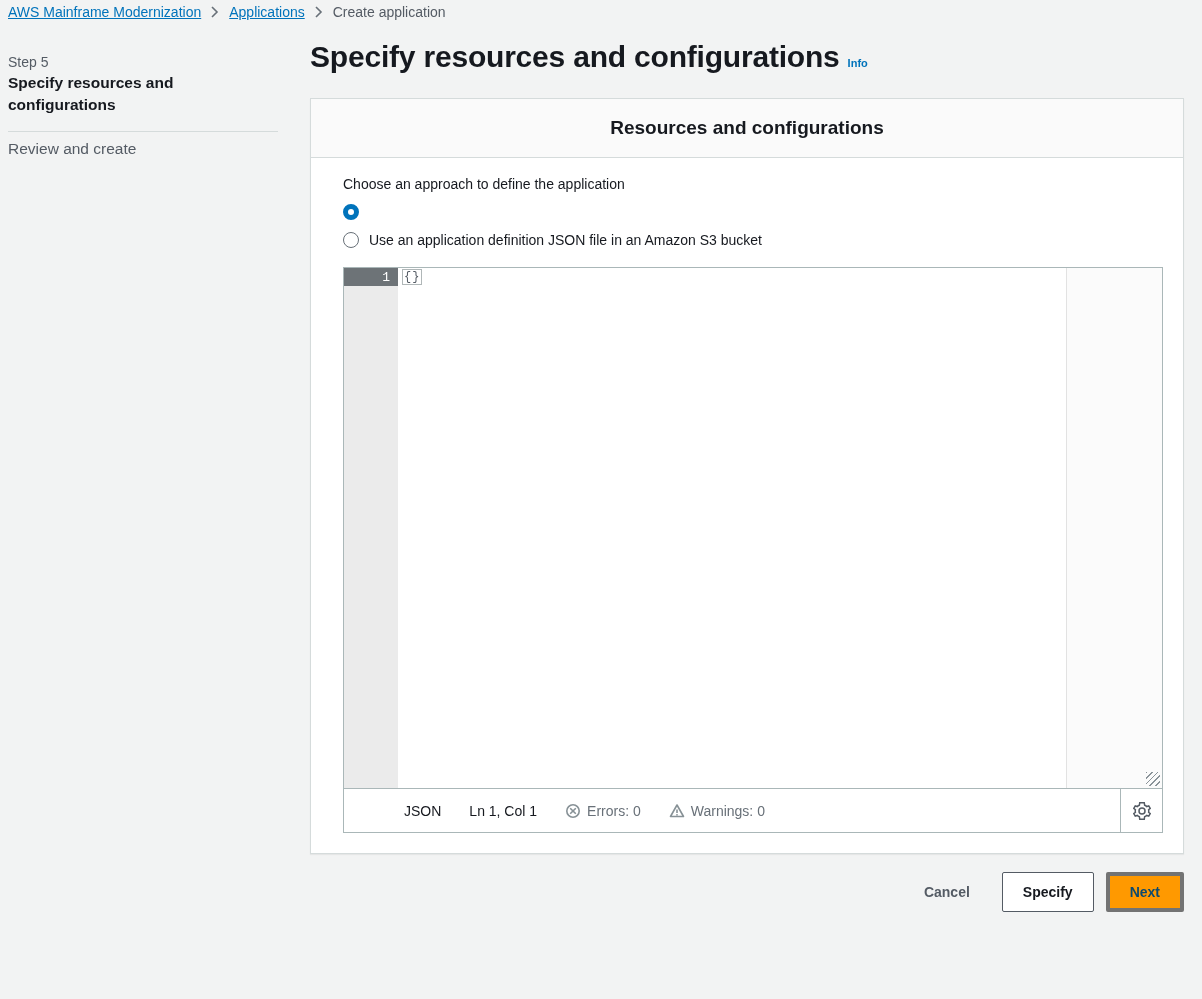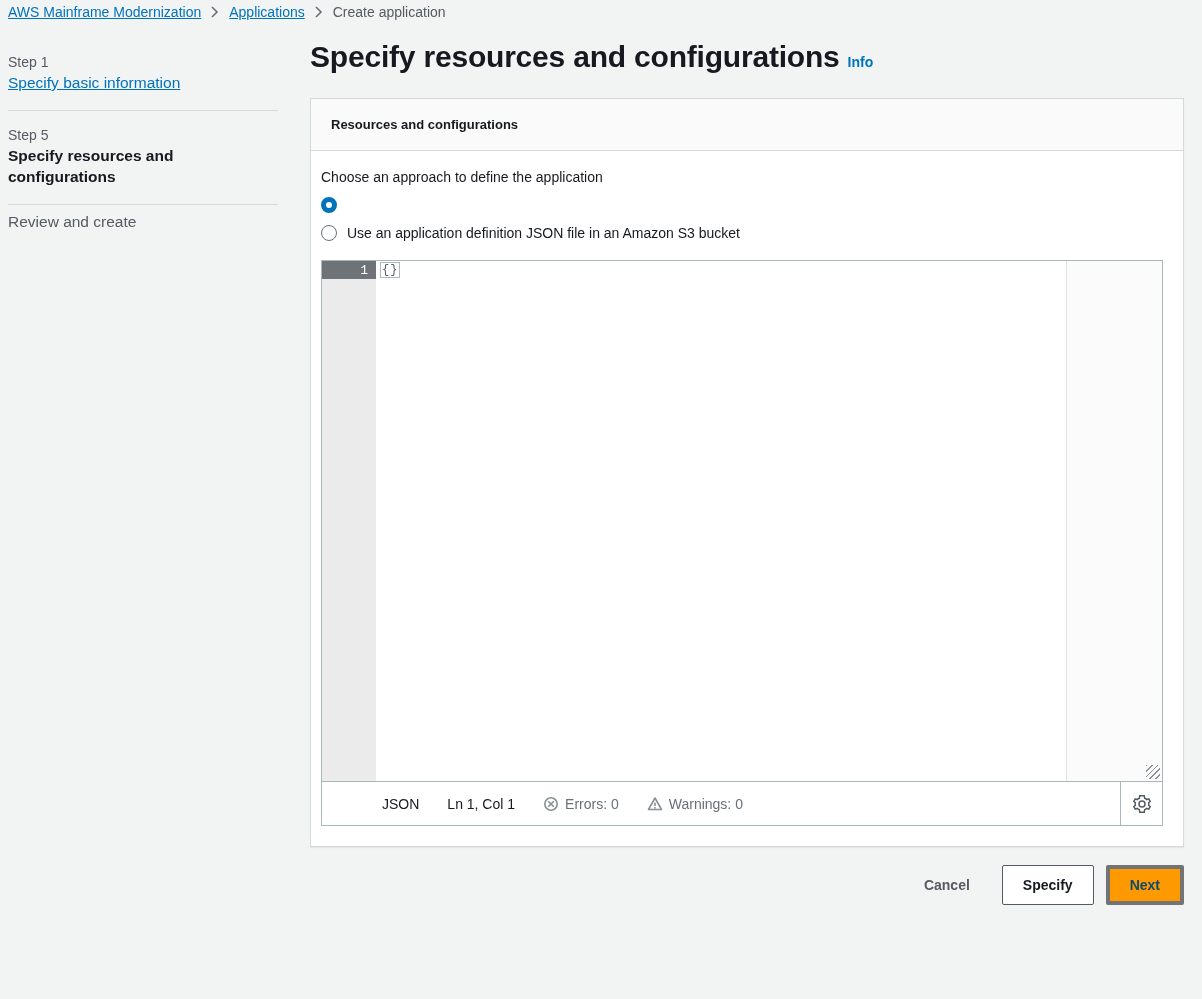--- a/index.html
+++ b/index.html
@@ -63,41 +63,42 @@
     margin-bottom: 24px;
   }
   .page-title {
     font-size: 30px;
     font-weight: 700;
     color: #16191f;
     letter-spacing: -0.2px;
   }
   .info-link {
     color: #0073bb;
-    font-size: 14px;
+    font-size: 11px;
     font-weight: 700;
     cursor: pointer;
   }
   .panel {
     background: #fff;
     border: 1px solid #d5dbdb;
     box-shadow: 0 1px 1px rgba(0,0,0,0.05);
   }
   .panel-header {
     padding: 18px 20px 18px 20px;
     border-bottom: 1px solid #d5dbdb;
     background: #fafafa;
   }
   .panel-header h2 {
-    font-size: 13px;
+    font-size: 19px;
     font-weight: 700;
     color: #16191f;
+    text-align: center;
   }
   .panel-body {
-    padding: 18px 20px 20px 10px;
+    padding: 18px 20px 20px 32px;
   }
   .form-label {
     font-size: 14px;
     color: #16191f;
     margin-bottom: 8px;
   }
   .radios { margin-bottom: 14px; }
   .radio-row {
     display: flex;
     align-items: flex-start;
@@ -238,24 +239,20 @@
   <span class="sep">
     <svg width="8" height="12" viewBox="0 0 8 12">
         <path d="M1 1l5 5-5 5" stroke="#687078" stroke-width="1.6" fill="none"></path>
       </svg>
   </span>
   <span class="bc-current">Create application</span>
 </div>
 
 <div class="layout">
   <nav class="steps">
-    <div class="step">
-      <div class="label">Step 1</div>
-      <div class="title link">Specify basic information</div>
-    </div>
     <div class="step">
       <div class="label">Step 5</div>
       <div class="title current">Specify resources and configurations</div>
     </div>
     <div class="step">
       <div class="title pending">Review and create</div>
     </div>
   </nav>
 
   <main class="main">

